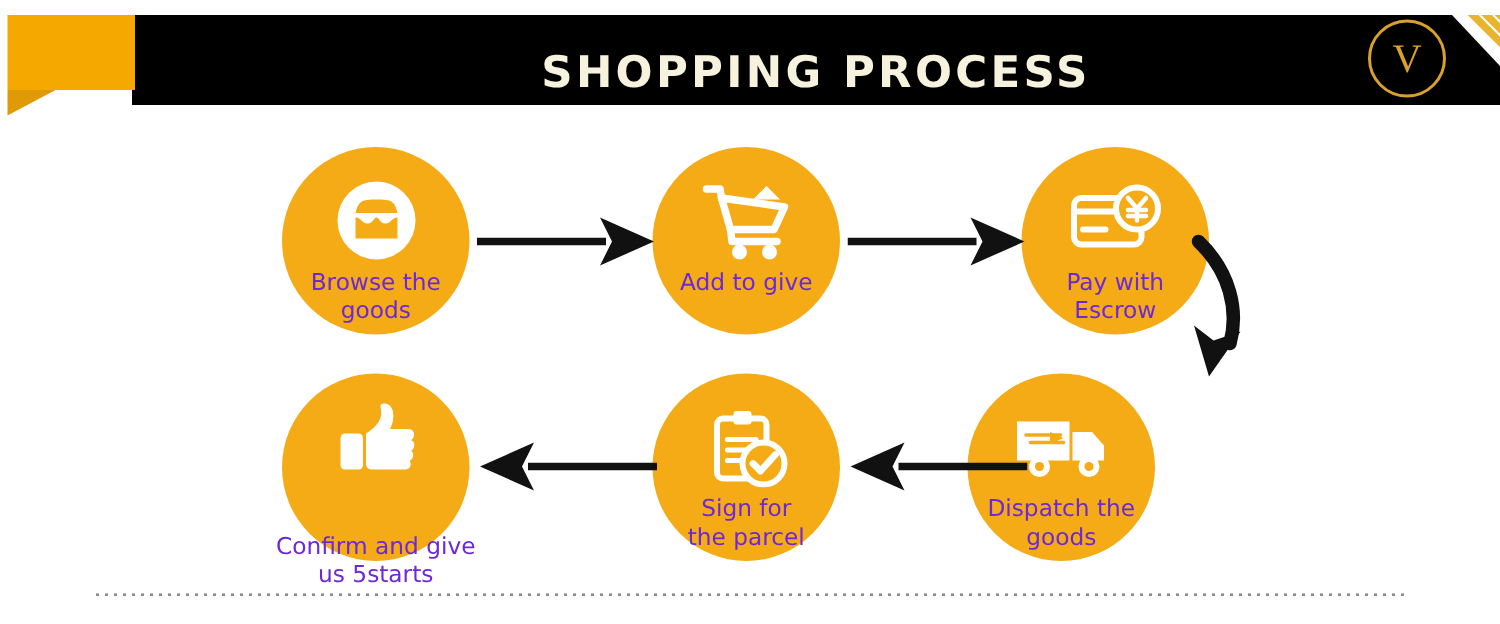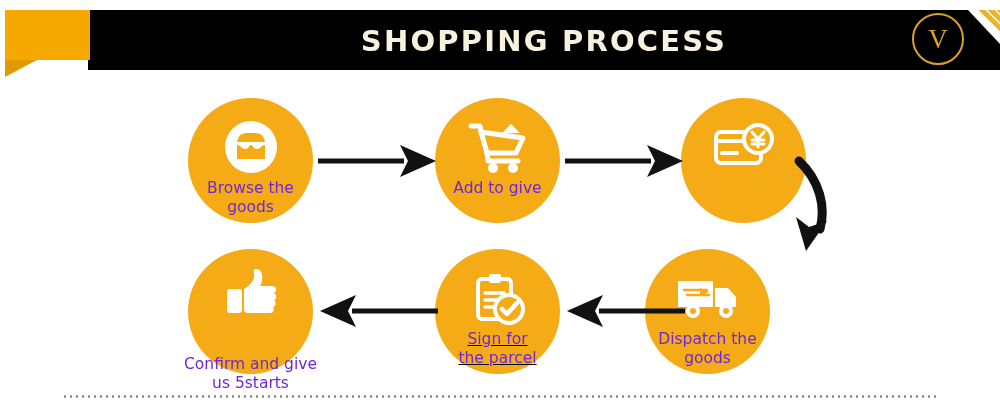--- a/index.html
+++ b/index.html
@@ -31,21 +31,21 @@
     position: absolute;
     right: 0;
     top: 0;
     width: 62px;
     height: 60px;
     overflow: hidden;
   }
   .header-title {
     position: absolute;
     left: 88px;
-    top: 3px;
+    top: 10px;
     width: 912px;
     height: 76px;
     display: flex;
     align-items: center;
     justify-content: center;
     color: #f7f2dd;
     font-size: 29px;
     font-weight: bold;
     letter-spacing: 2.2px;
     font-family: "DejaVu Sans", sans-serif;
@@ -115,21 +115,21 @@
     margin-top: 1px;
     white-space: pre-line;
     font-family: "DejaVu Sans", sans-serif;
   }
   .step.wide-label .step-label { width: 168px; margin-top: 36px; }
 
   #step-1 { left: 188px; top:  98px; }
   #step-2 { left: 435px; top:  98px; }
   #step-3 { left: 681px; top:  98px; }
   #step-4 { left: 645px; top: 249px; }
-  #step-5 { left: 435px; top: 249px; text-decoration: underline; }
+  #step-5 { left: 435px; top: 249px; }
   #step-6 { left: 188px; top: 249px; }
 
   
   .arrow { position: absolute; }
   #arrow-1 { left: 318px; top: 143px; }
   #arrow-2 { left: 565px; top: 143px; }
   #arrow-3 { left: 782px; top: 155px; }
   #arrow-4 { left: 565px; top: 293px; }
   #arrow-5 { left: 318px; top: 293px; }
 
@@ -209,20 +209,22 @@
         <circle cx="45" cy="17" r="14" fill="#f5ab15" stroke="#ffffff" stroke-width="4"></circle>
         <g stroke="#ffffff" stroke-width="3" stroke-linecap="round" fill="none">
           <line x1="39" y1="10" x2="45" y2="17"></line>
           <line x1="51" y1="10" x2="45" y2="17"></line>
           <line x1="45" y1="17" x2="45" y2="25"></line>
           <line x1="39" y1="18" x2="51" y2="18"></line>
           <line x1="39" y1="22" x2="51" y2="22"></line>
         </g>
       </svg>
     </div>
+    <div class="step-label">Pay with
+Escrow</div>
   </div>
 
   <div class="step" id="step-4">
     <div class="icon-wrap">
       <svg width="64" height="46" viewBox="0 0 64 46">
         <rect x="2" y="6" width="35" height="26" fill="#ffffff"></rect>
         <path d="M39 13 L52 13 L60 22 L60 32 L39 32 Z" fill="#ffffff"></path>
         <g stroke="#f5ab15" stroke-width="2.4" stroke-linecap="round">
           <line x1="8" y1="15" x2="31" y2="15"></line>
           <line x1="11" y1="20" x2="33" y2="20"></line>

